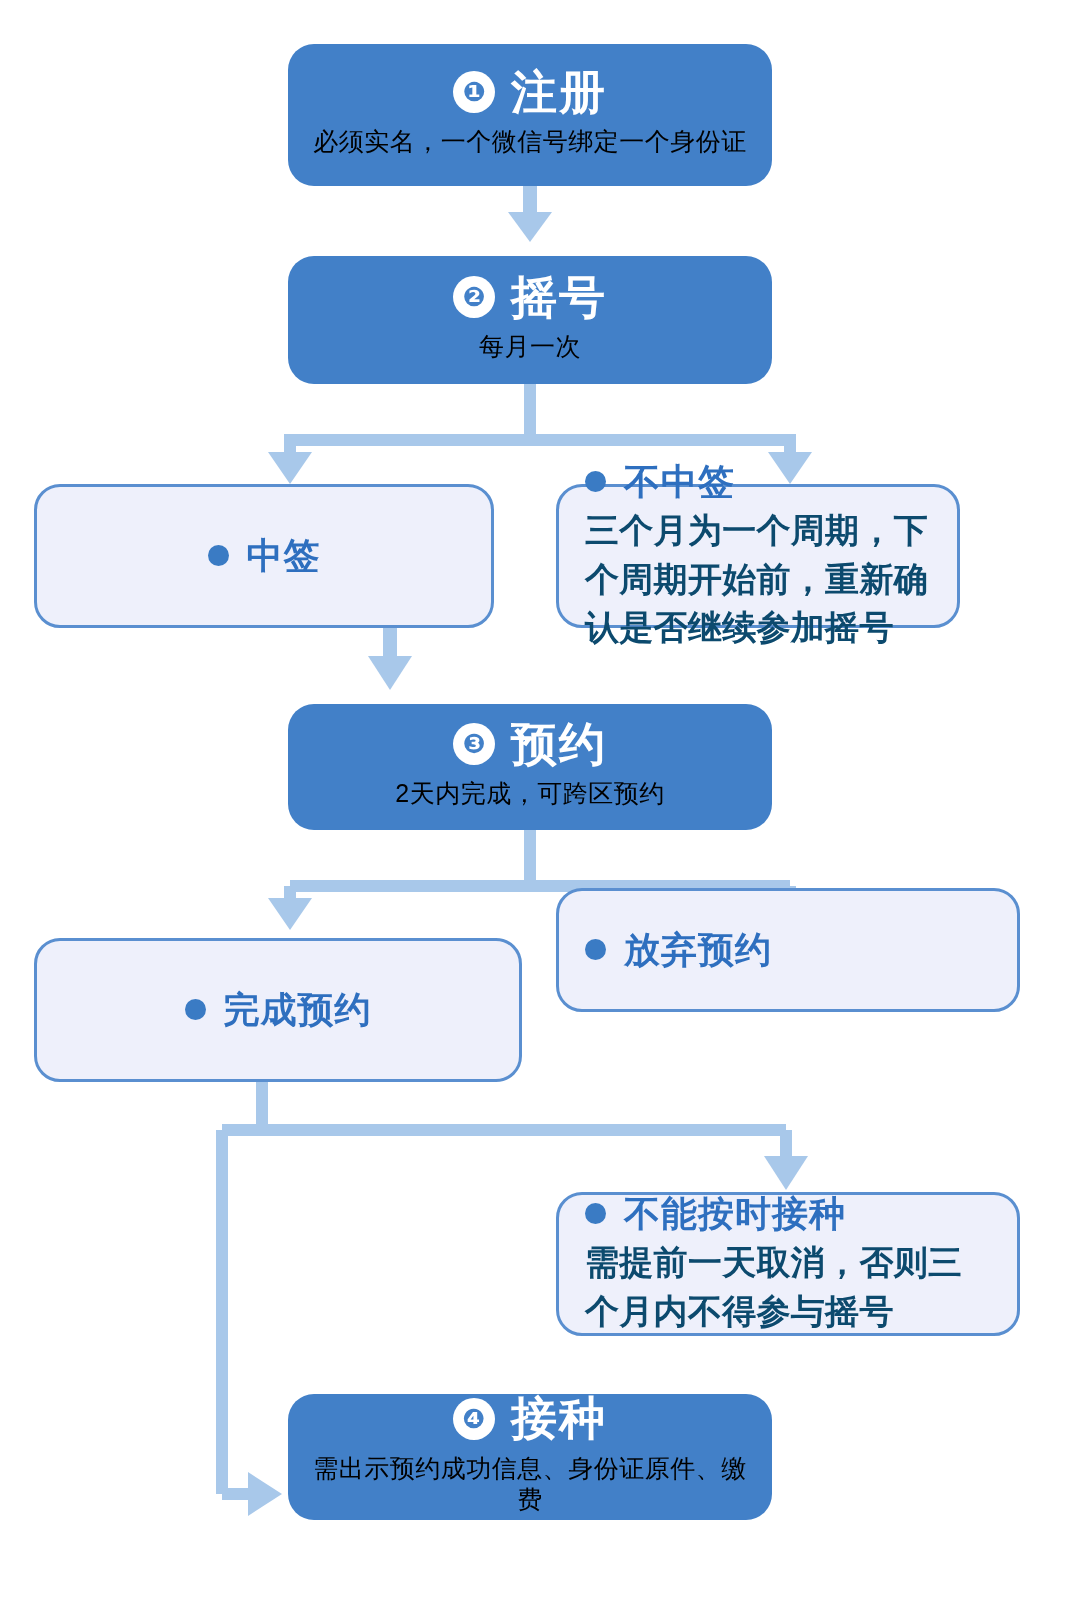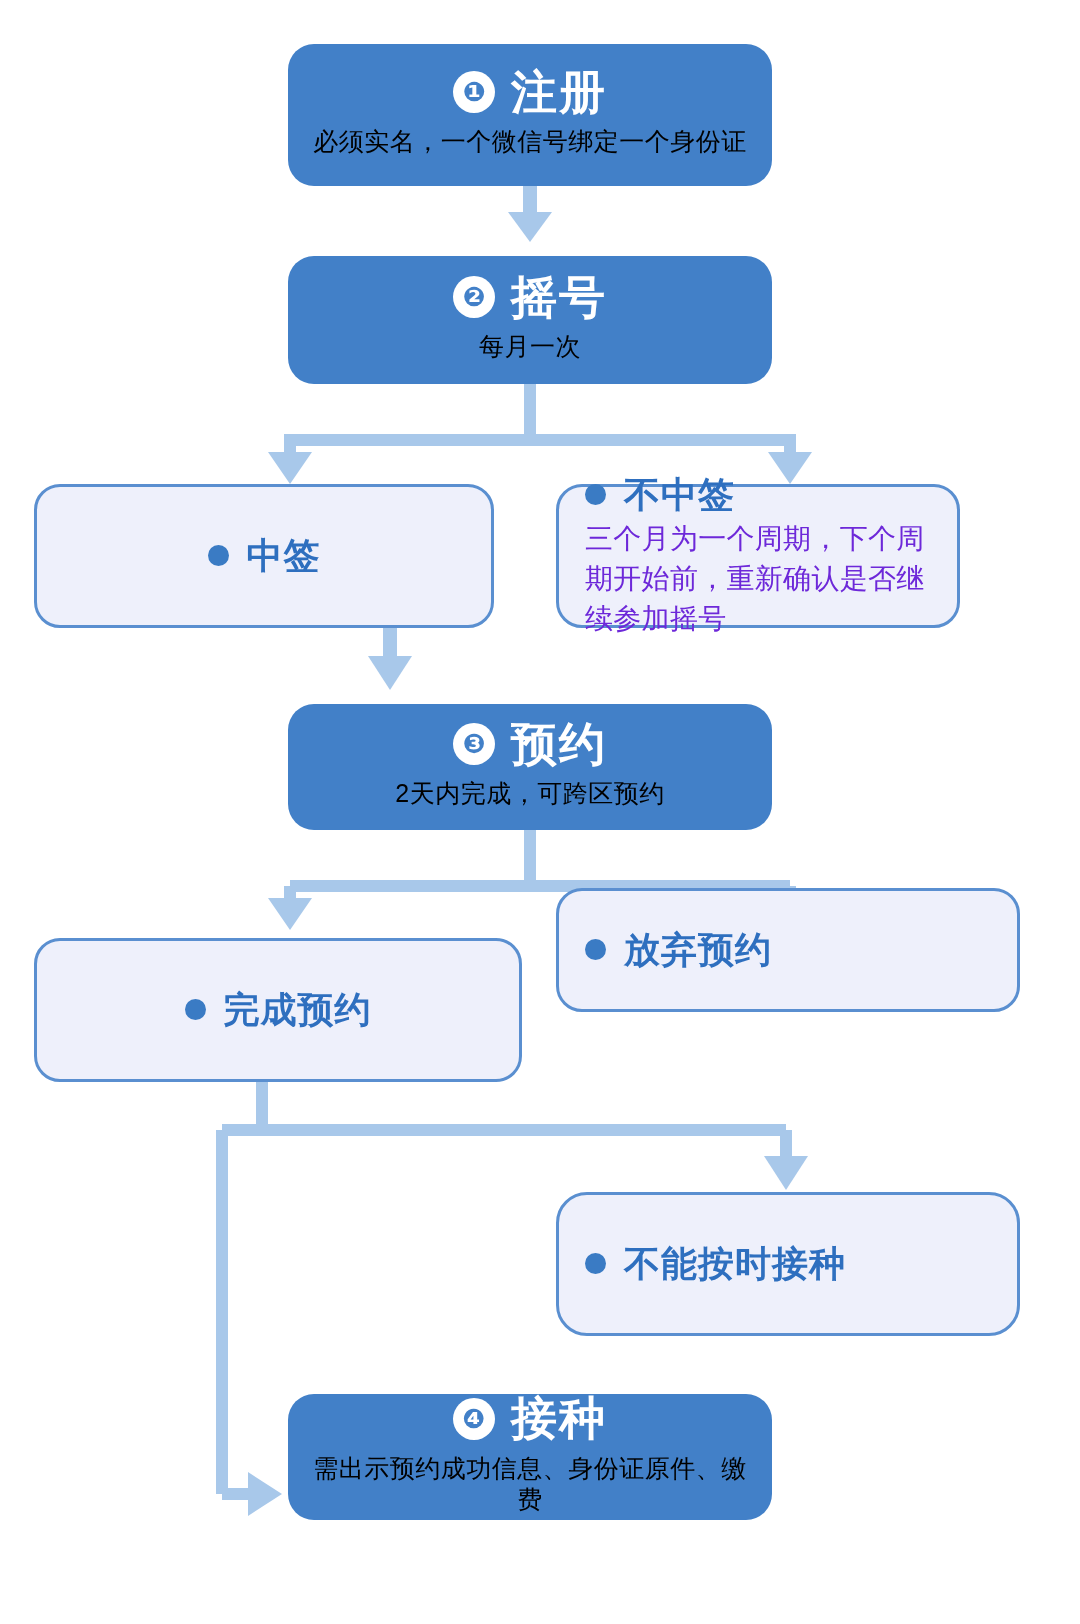--- a/index.html
+++ b/index.html
@@ -103,24 +103,24 @@
     display: block;
   }
   .outcome-title {
     font-size: 36px;
     font-weight: bold;
     color: #2e6fbf;
     line-height: 1.15;
     letter-spacing: 1px;
   }
   .outcome-body {
-    font-size: 28px;
-    color: #6d28d9;
+    font-size: 34px;
+    color: #0c4a6e;
     line-height: 1.42;
-    font-weight: normal;
+    font-weight: bold;
     letter-spacing: 0.3px;
   }
   .outcome.left-aligned {
     padding: 18px 22px 18px 26px;
   }
   .outcome.left-aligned .outcome-body {
     margin-top: 4px;
   }
 </style>
 </head>
@@ -222,25 +222,26 @@
     </div>
   </div>
 
   <div class="node outcome left-aligned" style="left:556px; top:888px; width:464px; height:124px;">
     <div class="outcome-head">
       <span class="bullet"></span>
       <span class="outcome-title">放弃预约</span>
     </div>
   </div>
 
-  <div class="node outcome left-aligned" style="left:556px; top:1192px; width:464px; height:144px;border-radius:31px;">
+  <div class="node outcome left-aligned" style="left:556px; top:1192px; width:464px; height:144px;">
     <div class="outcome-head">
       <span class="bullet"></span>
       <span class="outcome-title">不能按时接种</span>
     </div>
+    <div class="outcome-body">需提前一天取消，否则三个月内不得参与摇号</div>
   </div>
 
   <div class="node step" style="left:288px; top:1394px; width:484px; height:126px;">
     <div class="step-title">
       <span class="step-badge">❹</span>
       <span>接种</span>
     </div>
     <div class="step-sub">需出示预约成功信息、身份证原件、缴费</div>
   </div>
 

